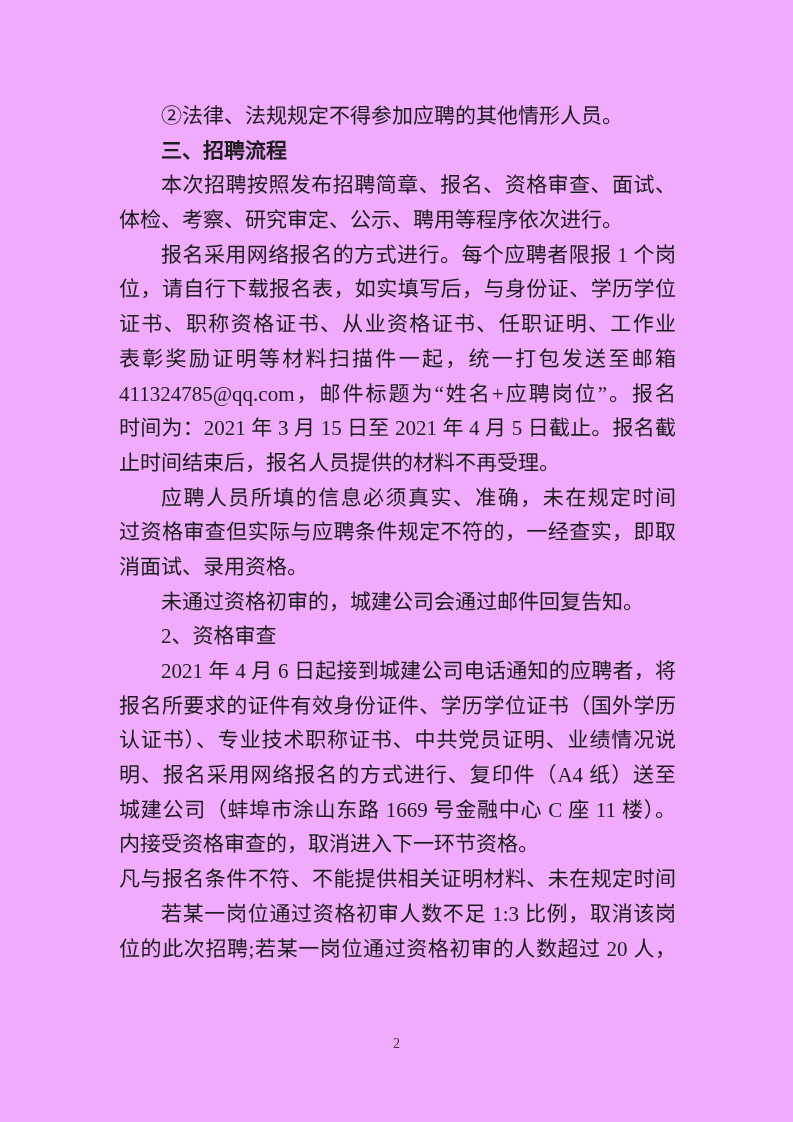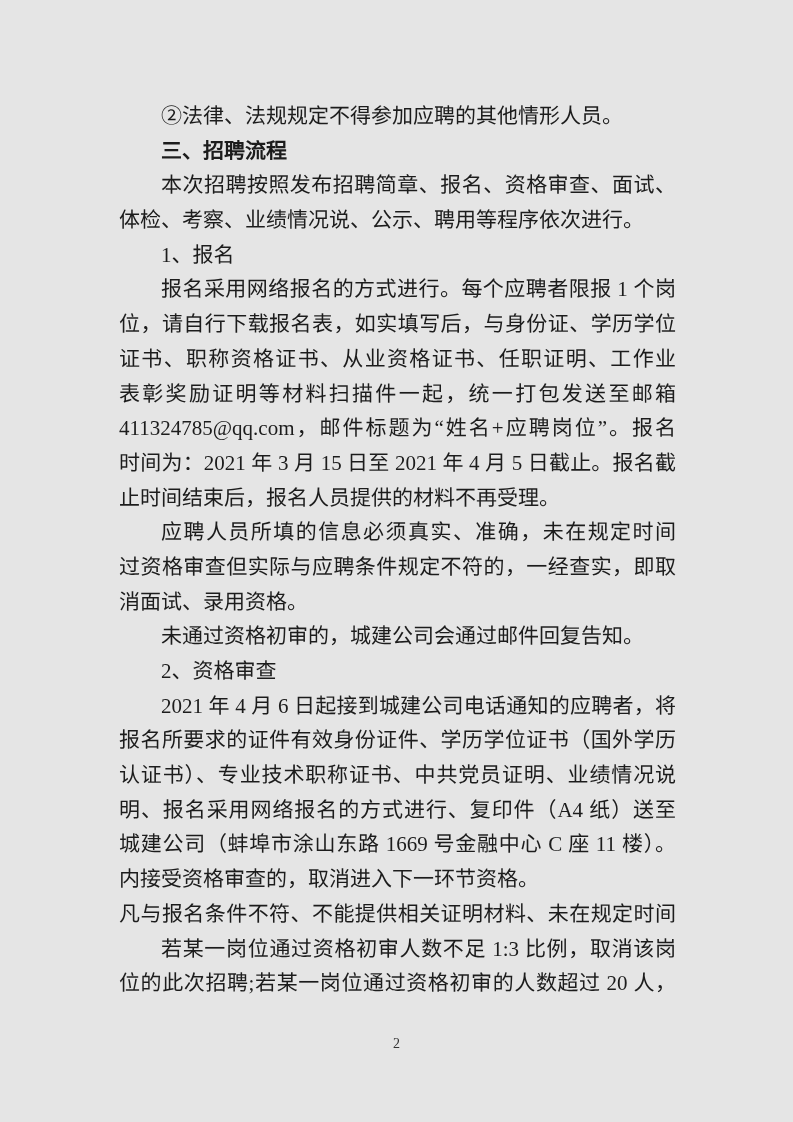--- a/index.html
+++ b/index.html
@@ -4,21 +4,21 @@
 <style>
   html, body {
     margin: 0;
     padding: 0;
     background: #ffffff;
   }
   .page {
     position: relative;
     width: 793px;
     height: 1122px;
-    background: #e5e5e5;
+    background: #f0abfc;
     overflow: hidden;
     font-family: "Liberation Serif", "DejaVu Serif", serif;
     color: #1c1c1c;
   }
   .text-block {
     position: absolute;
     left: 119px;
     top: 99px;
     width: 557px;
   }
@@ -52,22 +52,21 @@
   }
 </style>
 </head>
 <body>
 
 <div class="page">
   <div class="text-block">
     <div class="line indent">②法律、法规规定不得参加应聘的其他情形人员。</div>
     <div class="line indent heading">三、招聘流程</div>
     <div class="line indent full">本次招聘按照发布招聘简章、报名、资格审查、面试、</div>
-    <div class="line">体检、考察、业绩情况说、公示、聘用等程序依次进行。</div>
-    <div class="line indent">1、报名</div>
+    <div class="line">体检、考察、研究审定、公示、聘用等程序依次进行。</div>
     <div class="line indent full">报名采用网络报名的方式进行。每个应聘者限报 1 个岗</div>
     <div class="line full">位，请自行下载报名表，如实填写后，与身份证、学历学位</div>
     <div class="line full">证书、职称资格证书、从业资格证书、任职证明、工作业绩、</div>
     <div class="line full">表彰奖励证明等材料扫描件一起，统一打包发送至邮箱</div>
     <div class="line full">411324785@qq.com，邮件标题为“姓名+应聘岗位”。报名</div>
     <div class="line full">时间为：2021 年 3 月 15 日至 2021 年 4 月 5 日截止。报名截</div>
     <div class="line">止时间结束后，报名人员提供的材料不再受理。</div>
     <div class="line indent full">应聘人员所填的信息必须真实、准确，未在规定时间</div>
     <div class="line full">过资格审查但实际与应聘条件规定不符的，一经查实，即取</div>
     <div class="line">消面试、录用资格。</div>

